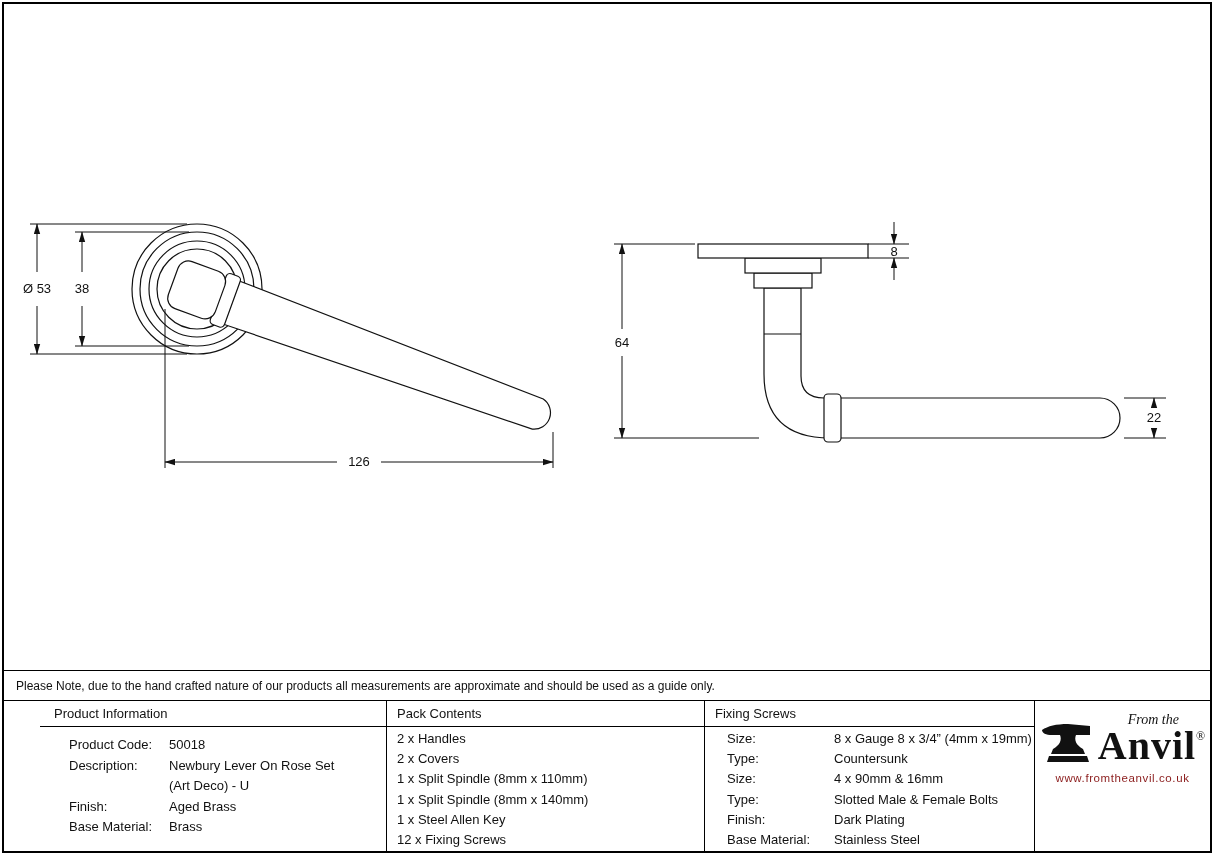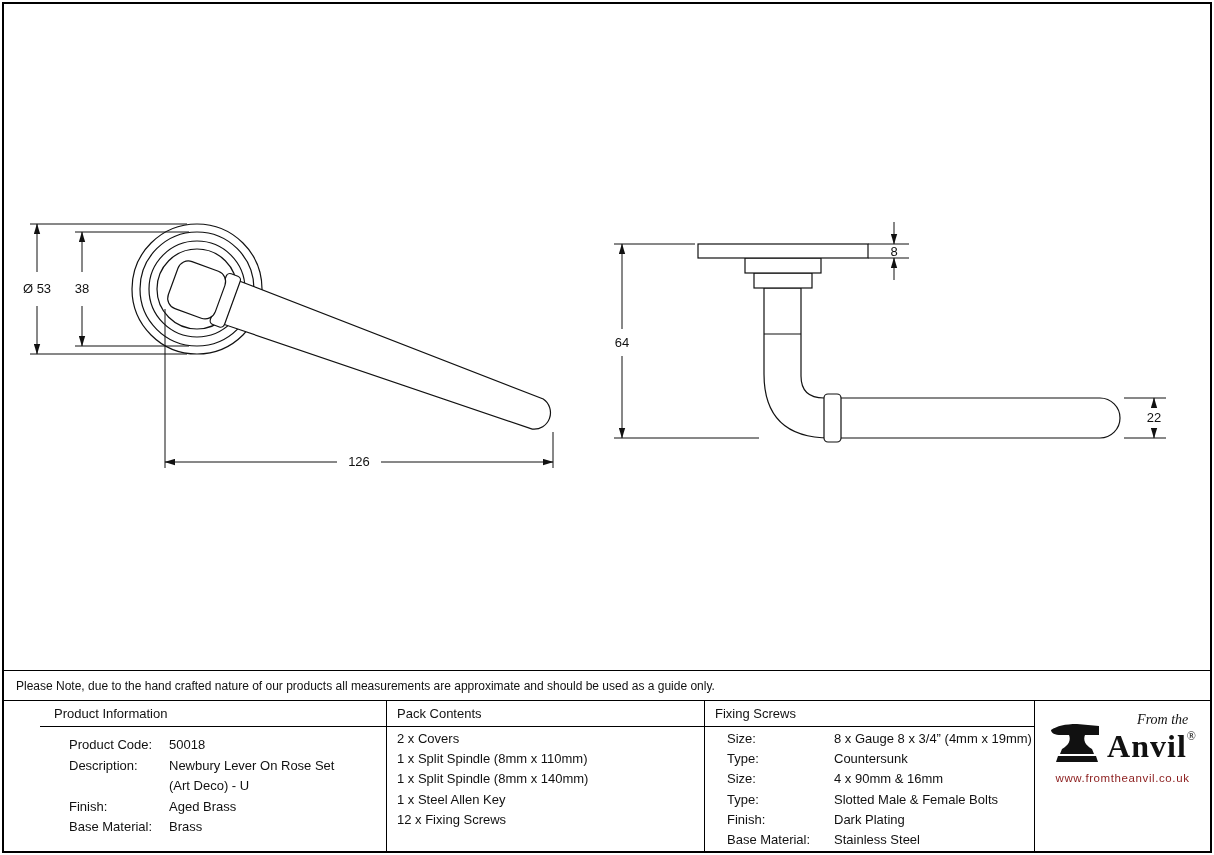--- a/index.html
+++ b/index.html
@@ -28,21 +28,21 @@
   .kv-row { display:flex; line-height:20.5px; padding-left:17px; }
   .kv-label { width:100px; flex:none;margin-left:12px; }
   .col-fixing .kv-row { padding-left:10px; line-height:20.2px; }
   .col-fixing .kv-label { width:107px; }
   .list-item { line-height:20.2px; padding-left:10px; }
   .brand-row { display:flex; align-items:flex-end; gap:6px; }
   .anvil-icon { width:52px; height:42px; flex:none; }
   .brand-text { display:flex; flex-direction:column; }
   .brand-tagline { font-family:"Liberation Serif", serif; font-style:italic;
                    font-size:14px; line-height:14px; padding-left:30px; }
-  .brand-name { font-family:"Liberation Serif", serif; font-weight:700; font-size:32px;
+  .brand-name { font-family:"Liberation Serif", serif; font-weight:700; font-size:40px;
                 line-height:38px; letter-spacing:1px; }
   .brand-reg { font-family:"Liberation Serif", serif; font-size:12px; vertical-align:top; line-height:18px; }
   .brand-url { margin-top:7px; color:#8b1c1c; font-size:11.5px; letter-spacing:0.6px; }
 </style>
 </head>
 <body>
 
 <div class="sheet">
 
   <div class="drawing-area">
@@ -147,20 +147,21 @@
         <div class="kv-row">
           <span class="kv-label">Base Material:</span>
           <span class="kv-value">Brass</span>
         </div>
       </div>
     </div>
 
     <div class="col col-pack">
       <div class="col-header">Pack Contents</div>
       <div class="col-body">
+        <div class="list-item">2 x Handles</div>
         <div class="list-item">2 x Covers</div>
         <div class="list-item">1 x Split Spindle (8mm x 110mm)</div>
         <div class="list-item">1 x Split Spindle (8mm x 140mm)</div>
         <div class="list-item">1 x Steel Allen Key</div>
         <div class="list-item">12 x Fixing Screws</div>
       </div>
     </div>
 
     <div class="col col-fixing">
       <div class="col-header">Fixing Screws</div>

